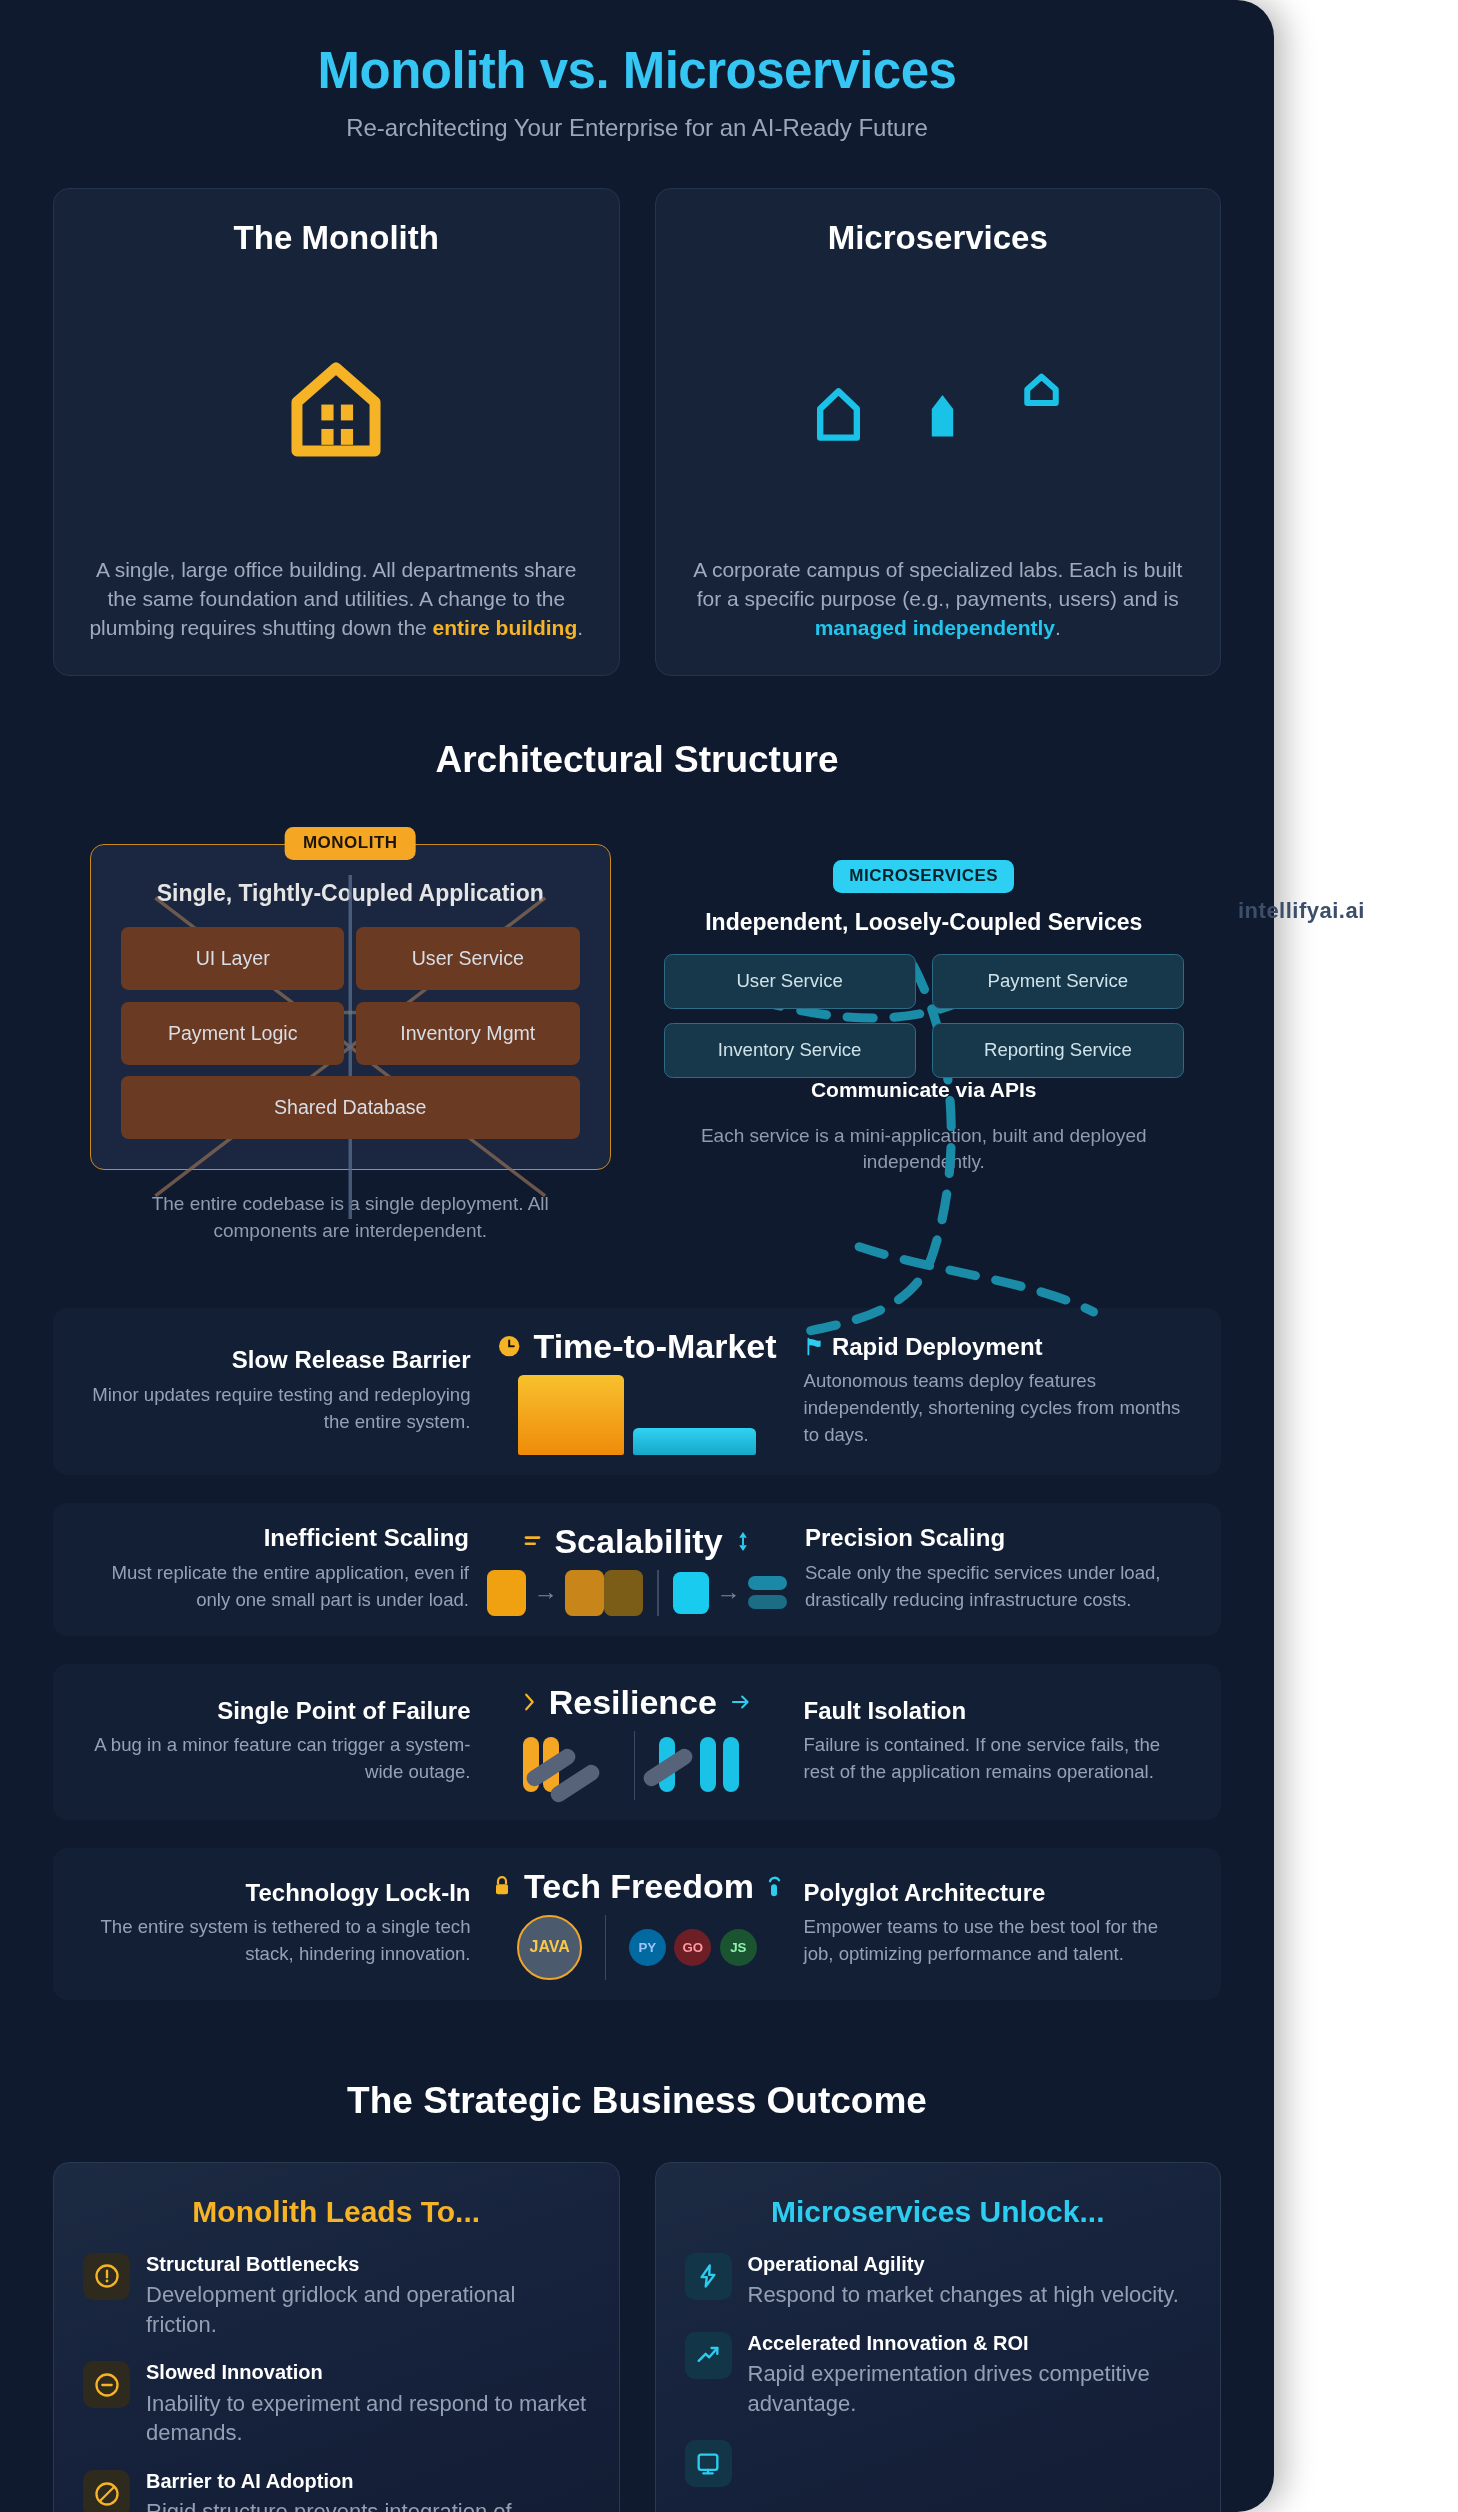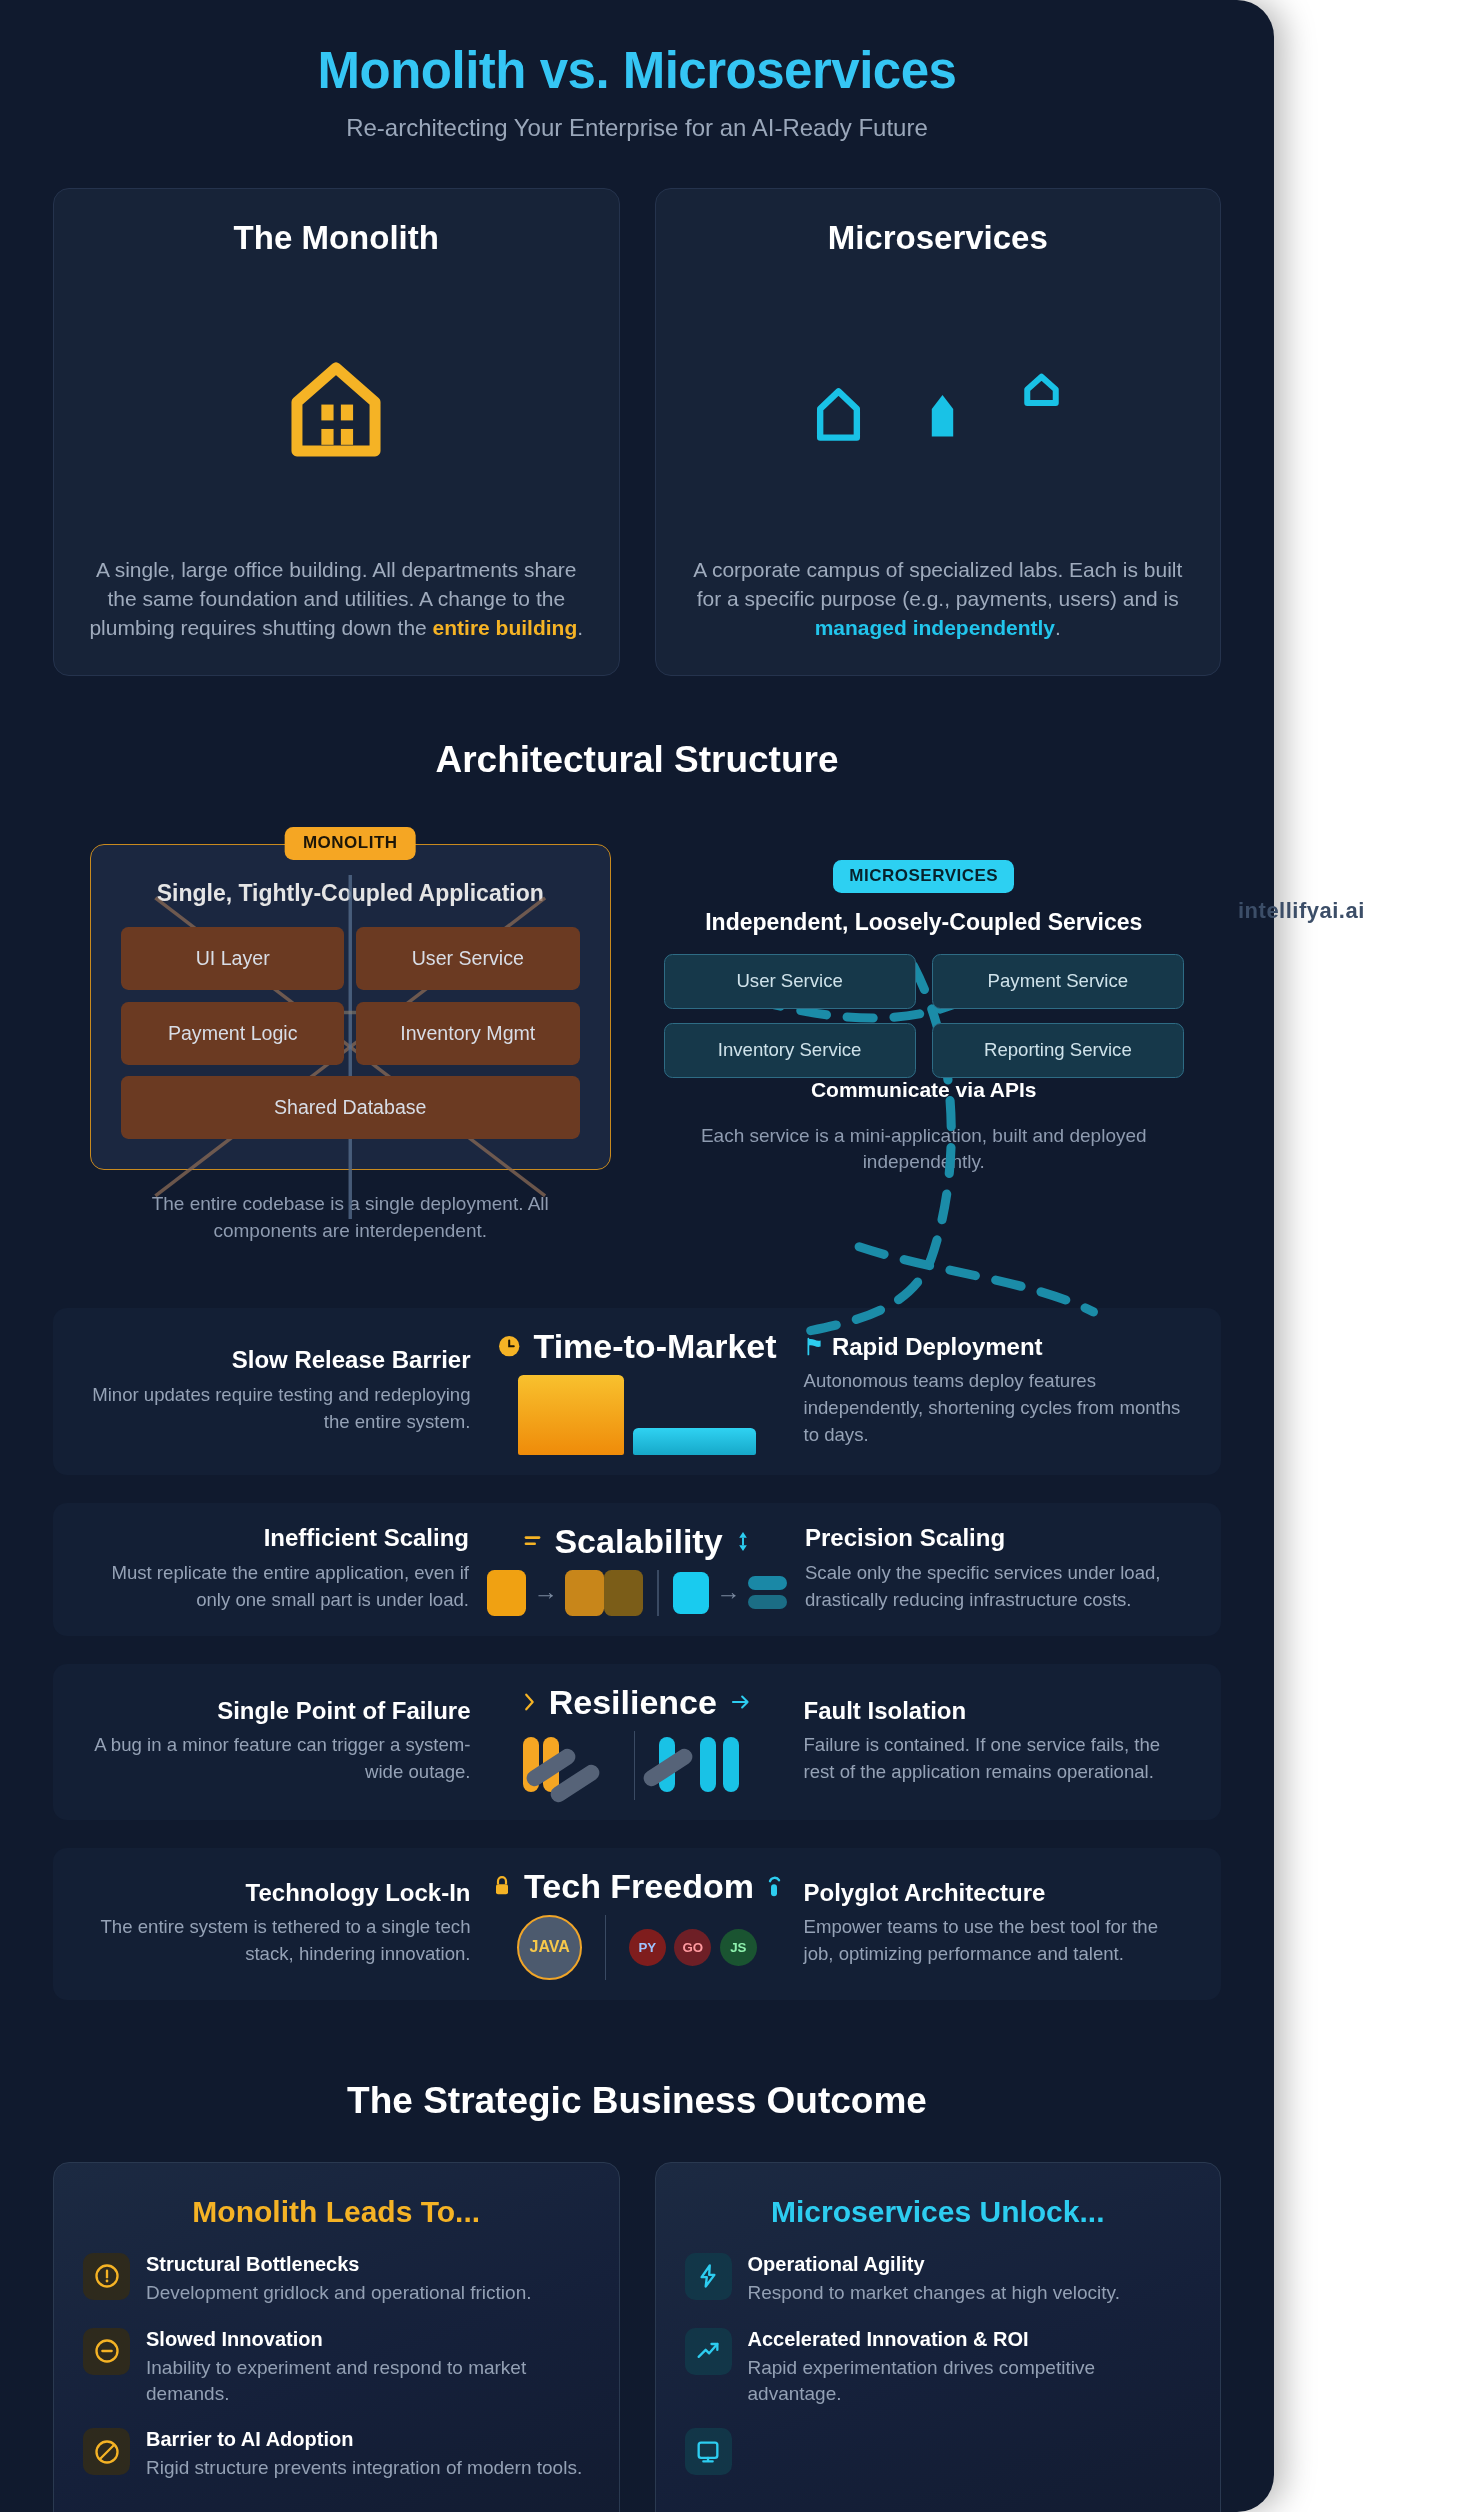--- a/index.html
+++ b/index.html
@@ -154,42 +154,42 @@
   .dom.fall { transform: rotate(57deg); }
 
   
   .java-circle {
     width: 65px; height:65px; border-radius:50%; border:2.1px solid #f0a528;
     background:#4c5a6e; display:flex; align-items:center; justify-content:center;
     color:#f7c84a; font-size:16px; font-weight:700;
   }
   .lang { width: 37px; height:37px; border-radius:50%; display:flex; align-items:center;
           justify-content:center; font-size:13.3px; font-weight:700; }
-  .lang.py { background:#7f1d1d; color:#9ec4ff; }
+  .lang.py { background:#0369a1; color:#9ec4ff; }
   .lang.go { background:#6e1f26; color:#ff9aa0; }
   .lang.js { background:#1a5431; color:#8ff2ae; }
 
   
   .out-row { display:flex; gap: 35px; margin-top: 40px; padding-bottom: 64px; }
   .out-card {
     flex:1; background: linear-gradient(160deg,#1c2a42 0%, #15203a 55%, #121b30 100%);
     border:1.1px solid #2a3950; border-radius: 16px; padding: 32px 29px 37px;
   }
   .out-card h3 { text-align:center; font-size:30px; font-weight:700; margin-bottom: 24.4px; }
   .out-card.mono h3 { color:#f5b325; }
   .out-card.micro h3 { color:#2dcdf0; }
   .out-item { display:flex; gap: 16px; margin-bottom: 22px; align-items:flex-start; }
   .out-ico {
     flex: 0 0 47px; width:47px; height:47px; border-radius:10.6px;
     display:flex; align-items:center; justify-content:center;
   }
   .out-card.mono .out-ico { background:#2e2a1d; }
   .out-card.micro .out-ico { background:#123648; }
   .out-text h4 { font-size:20px; color:#ffffff; font-weight:700; }
-  .out-text p { font-size:19px; color:#93a0b4; margin-top:4.2px; line-height:1.35; }
+  .out-text p { font-size:22px; color:#93a0b4; margin-top:4.2px; line-height:1.35; }
 
   
   .wm {
     position:absolute; left: 1238px; top: 898px;
     font-size: 22px; font-weight: 700; letter-spacing: 0.5px; color:#3c4e68;
     white-space: nowrap;
   }
 </style>
 </head>
 <body>

